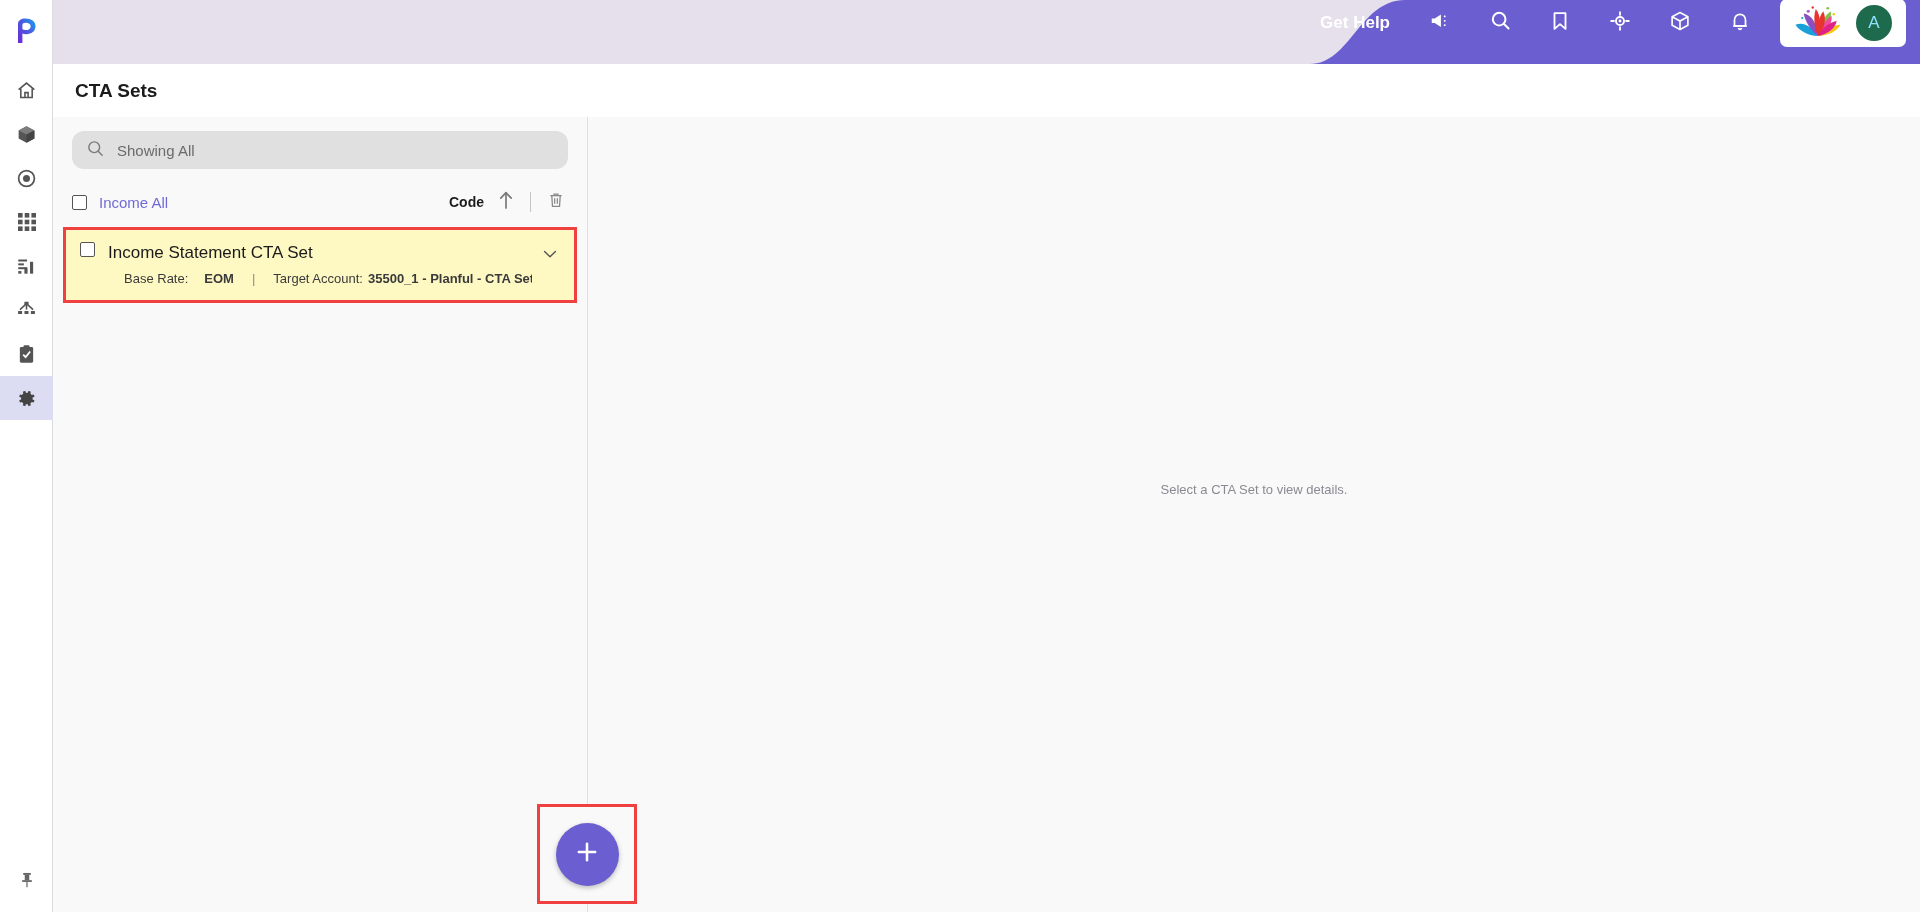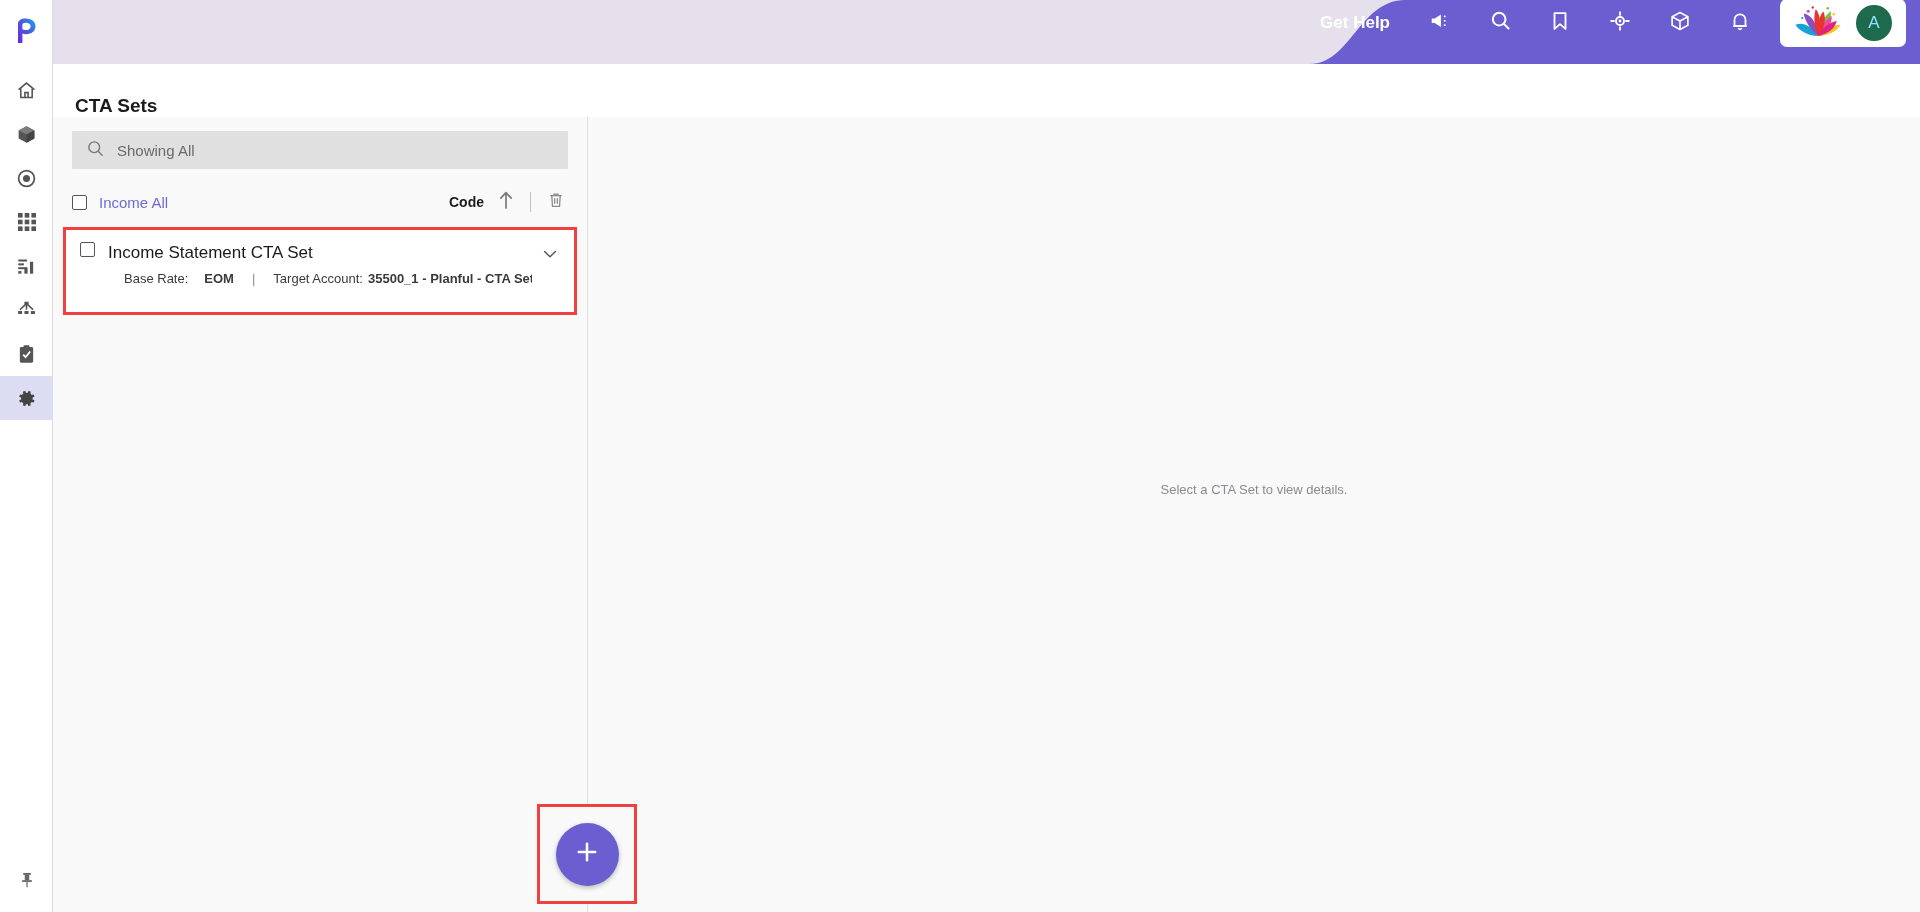--- a/index.html
+++ b/index.html
@@ -126,21 +126,21 @@
   }
 
   
   .page-title-bar {
     position: absolute;
     left: 53px; top: 64px;
     width: 1867px;
     height: 53px;
     background: #ffffff;
     display: flex;
-    align-items: flex-end;
+    align-items: center;
     padding-left: 22px;
   }
   .page-title {
     font-size: 19px;
     font-weight: bold;
     color: #1b1b1b;
   }
 
   
   .list-panel {
@@ -148,21 +148,21 @@
     left: 53px; top: 117px;
     width: 535px;
     height: 795px;
     background: #f9f9f9;
     border-right: 1px solid #e0e0e0;
   }
   .search-wrap { padding: 14px 19px 0 19px; }
   .search-box {
     height: 38px;
     background: #e0e0e0;
-    border-radius: 1px;
+    border-radius: 12px;
     display: flex;
     align-items: center;
     padding: 0 14px;
     gap: 12px;
     cursor: text;
   }
   .search-text {
     color: #6b6b6b;
     font-size: 15px;
   }
@@ -207,22 +207,22 @@
   }
   .trash-btn { cursor: pointer; display: flex; align-items: center; }
 
   
   .list-card-outer {
     margin: 8px 10px 0 10px;
     border: 3px solid #f04040;
     background: #e3e3e3;
   }
   .list-card {
-    background: #ffffff;
-    padding: 12px 14px 26px 14px;
+    background: #fef9c3;
+    padding: 12px 14px 14px 14px;
     display: flex;
     align-items: flex-start;
     cursor: pointer;
     position: relative;
   }
   .card-body { flex: 1; min-width: 0; margin-left: 13px; }
   .card-title {
     font-size: 17px;
     color: #1b1b1b;
     line-height: 22px;

